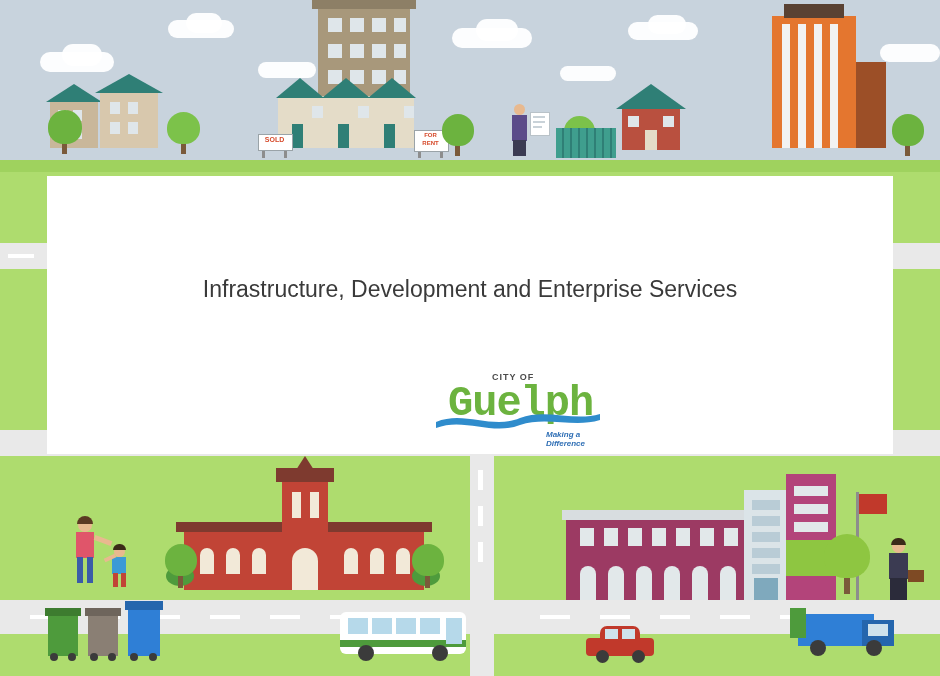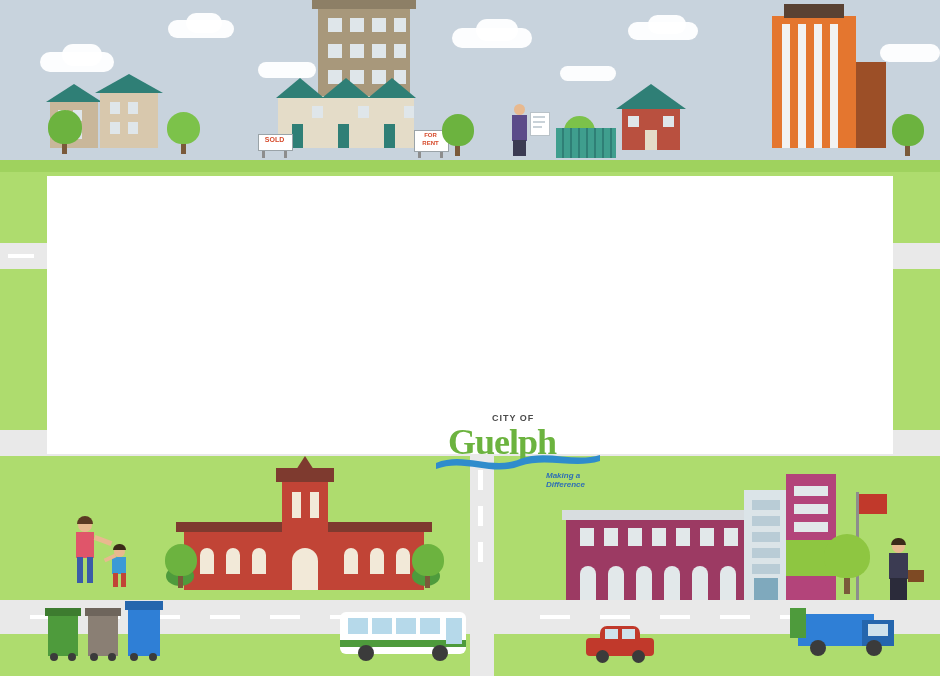--- a/index.html
+++ b/index.html
@@ -104,39 +104,38 @@
     color: #3b55a8;
   }
 
   
   .logo {
     position: absolute;
     left: 383px;
     top: 196px;
     width: 180px;
     height: 72px;
-    margin-top: 41px;
   }
   .logo-cityof {
     position: absolute;
     left: 62px;
     top: 0px;
     font-size: 9px;
     letter-spacing: 1px;
     color: #4b4b4b;
     font-weight: bold;
   }
   .logo-guelph {
     position: absolute;
     left: 18px;
     top: 8px;
-    font-size: 36px;
+    font-size: 42px;
     font-weight: bold;
     color: #6cb33f;
-    font-family: Liberation Serif, serif;
+    font-family: Liberation Mono, monospace;
     letter-spacing: -1px;
   }
   .logo-swoosh {
     position: absolute;
     left: 4px;
     top: 36px;
     width: 168px;
     height: 22px;
   }
   .logo-tag {
@@ -420,20 +419,21 @@
   <div class="rect" style="left:908px; top:570px; width:16px; height:12px; background:#7e4a24;"></div>
 
   <div class="rect" style="left:798px; top:614px; width:76px; height:32px; background:#2f7fd6;"></div>
   <div class="rect" style="left:862px; top:620px; width:32px; height:26px; background:#2566ad;"></div>
   <div class="rect" style="left:868px; top:624px; width:20px; height:12px; background:#cfe2ec;"></div>
   <div class="rect" style="left:790px; top:608px; width:16px; height:30px; background:#4e9b3c;"></div>
   <div class="circ" style="left:810px; top:640px; width:16px; height:16px; background:#3b3b3b;"></div>
   <div class="circ" style="left:866px; top:640px; width:16px; height:16px; background:#3b3b3b;"></div>
 
   <div class="card">
+    <div class="subtitle">Infrastructure, Development and Enterprise Services</div>
 
     <div class="logo">
       <div class="logo-cityof">CITY OF</div>
       <div class="logo-guelph">Guelph</div>
       <svg class="logo-swoosh" viewBox="0 0 168 22">
         <path d="M2 14 C 30 2, 58 22, 86 10 C 112 0, 140 14, 166 6 L166 12 C 140 20, 112 8, 86 17 C 58 28, 30 9, 2 20 Z" fill="#2f8ccc"></path>
       </svg>
       <div class="logo-tag">Making a Difference</div>
     </div>
   </div>

